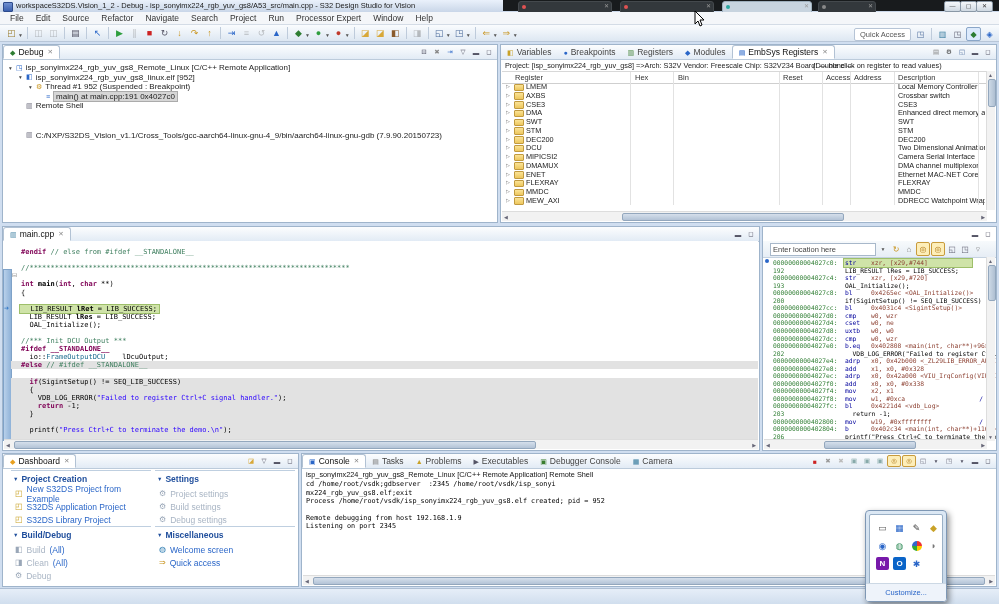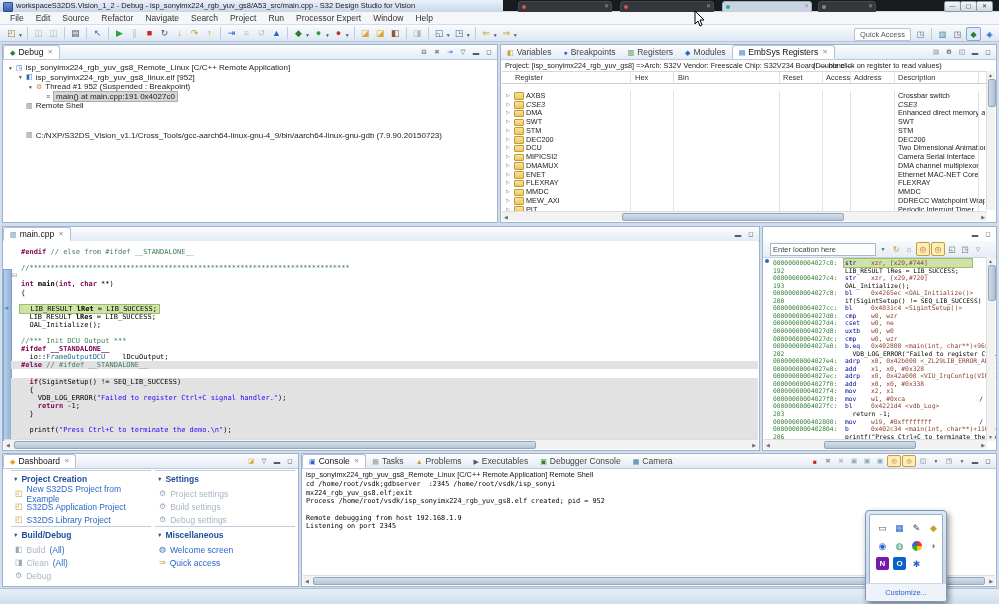--- a/index.html
+++ b/index.html
@@ -331,34 +331,47 @@
       <span class="hlab" style="left: 396px;">Description</span>
       <div class="colsep" style="left: 128px; height: 11px;"></div>
       <div class="colsep" style="left: 171px; height: 11px;"></div>
       <div class="colsep" style="left: 277px; height: 11px;"></div>
       <div class="colsep" style="left: 320px; height: 11px;"></div>
       <div class="colsep" style="left: 348px; height: 11px;"></div>
       <div class="colsep" style="left: 392px; height: 11px;"></div>
       <div class="colsep" style="left: 476px; height: 11px;"></div>
     </div>
   <div class="abs" id="embsys-rows" style="left:0;top:37px;right:0;height:132px;">
+      <div class="erow" style="top: 0px;">
+        <span class="exp">▷</span>
+        <span class="fold"></span>
+        <span class="nm">LMEM</span>
+        <span class="ds">Local Memory Controller</span>
+        <div class="colsep" style="left: 128px; height: 8.75px;"></div>
+        <div class="colsep" style="left: 171px; height: 8.75px;"></div>
+        <div class="colsep" style="left: 277px; height: 8.75px;"></div>
+        <div class="colsep" style="left: 320px; height: 8.75px;"></div>
+        <div class="colsep" style="left: 348px; height: 8.75px;"></div>
+        <div class="colsep" style="left: 392px; height: 8.75px;"></div>
+        <div class="colsep" style="left: 476px; height: 8.75px;"></div>
+      </div>
       <div class="erow" style="top: 8.75px;">
         <span class="exp">▷</span>
         <span class="fold"></span>
         <span class="nm">AXBS</span>
         <span class="ds">Crossbar switch</span>
         <div class="colsep" style="left: 128px; height: 8.75px;"></div>
         <div class="colsep" style="left: 171px; height: 8.75px;"></div>
         <div class="colsep" style="left: 277px; height: 8.75px;"></div>
         <div class="colsep" style="left: 320px; height: 8.75px;"></div>
         <div class="colsep" style="left: 348px; height: 8.75px;"></div>
         <div class="colsep" style="left: 392px; height: 8.75px;"></div>
         <div class="colsep" style="left: 476px; height: 8.75px;"></div>
       </div>
-      <div class="erow" style="top: 17.5px; font-style: italic;">
+      <div class="erow" style="top: 17.5px;">
         <span class="exp">▷</span>
         <span class="fold"></span>
         <span class="nm">CSE3</span>
         <span class="ds">CSE3</span>
         <div class="colsep" style="left: 128px; height: 8.75px;"></div>
         <div class="colsep" style="left: 171px; height: 8.75px;"></div>
         <div class="colsep" style="left: 277px; height: 8.75px;"></div>
         <div class="colsep" style="left: 320px; height: 8.75px;"></div>
         <div class="colsep" style="left: 348px; height: 8.75px;"></div>
         <div class="colsep" style="left: 392px; height: 8.75px;"></div>
@@ -492,33 +505,20 @@
         <div class="colsep" style="left: 320px; height: 8.75px;"></div>
         <div class="colsep" style="left: 348px; height: 8.75px;"></div>
         <div class="colsep" style="left: 392px; height: 8.75px;"></div>
         <div class="colsep" style="left: 476px; height: 8.75px;"></div>
       </div>
       <div class="erow" style="top: 113.75px;">
         <span class="exp">▷</span>
         <span class="fold"></span>
         <span class="nm">MEW_AXI</span>
         <span class="ds">DDRECC Watchpoint Wrapper Mem</span>
-        <div class="colsep" style="left: 128px; height: 8.75px;"></div>
-        <div class="colsep" style="left: 171px; height: 8.75px;"></div>
-        <div class="colsep" style="left: 277px; height: 8.75px;"></div>
-        <div class="colsep" style="left: 320px; height: 8.75px;"></div>
-        <div class="colsep" style="left: 348px; height: 8.75px;"></div>
-        <div class="colsep" style="left: 392px; height: 8.75px;"></div>
-        <div class="colsep" style="left: 476px; height: 8.75px;"></div>
-      </div>
-      <div class="erow" style="top: 122.5px;">
-        <span class="exp">▷</span>
-        <span class="fold"></span>
-        <span class="nm">PIT</span>
-        <span class="ds">Periodic Interrupt Timer</span>
         <div class="colsep" style="left: 128px; height: 8.75px;"></div>
         <div class="colsep" style="left: 171px; height: 8.75px;"></div>
         <div class="colsep" style="left: 277px; height: 8.75px;"></div>
         <div class="colsep" style="left: 320px; height: 8.75px;"></div>
         <div class="colsep" style="left: 348px; height: 8.75px;"></div>
         <div class="colsep" style="left: 392px; height: 8.75px;"></div>
         <div class="colsep" style="left: 476px; height: 8.75px;"></div>
       </div>
     </div>
   <div class="vscroll" style="top:26px;bottom:12px;">

